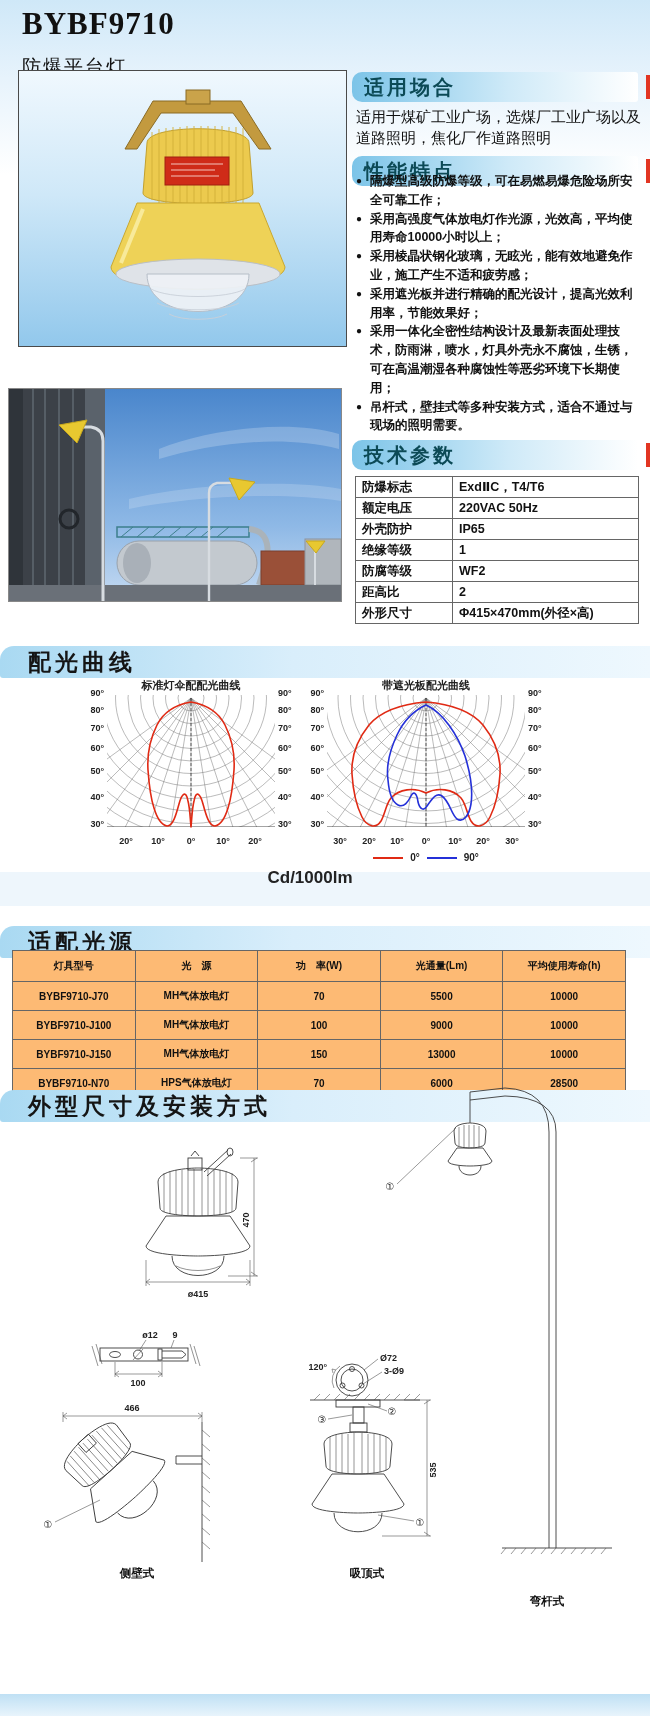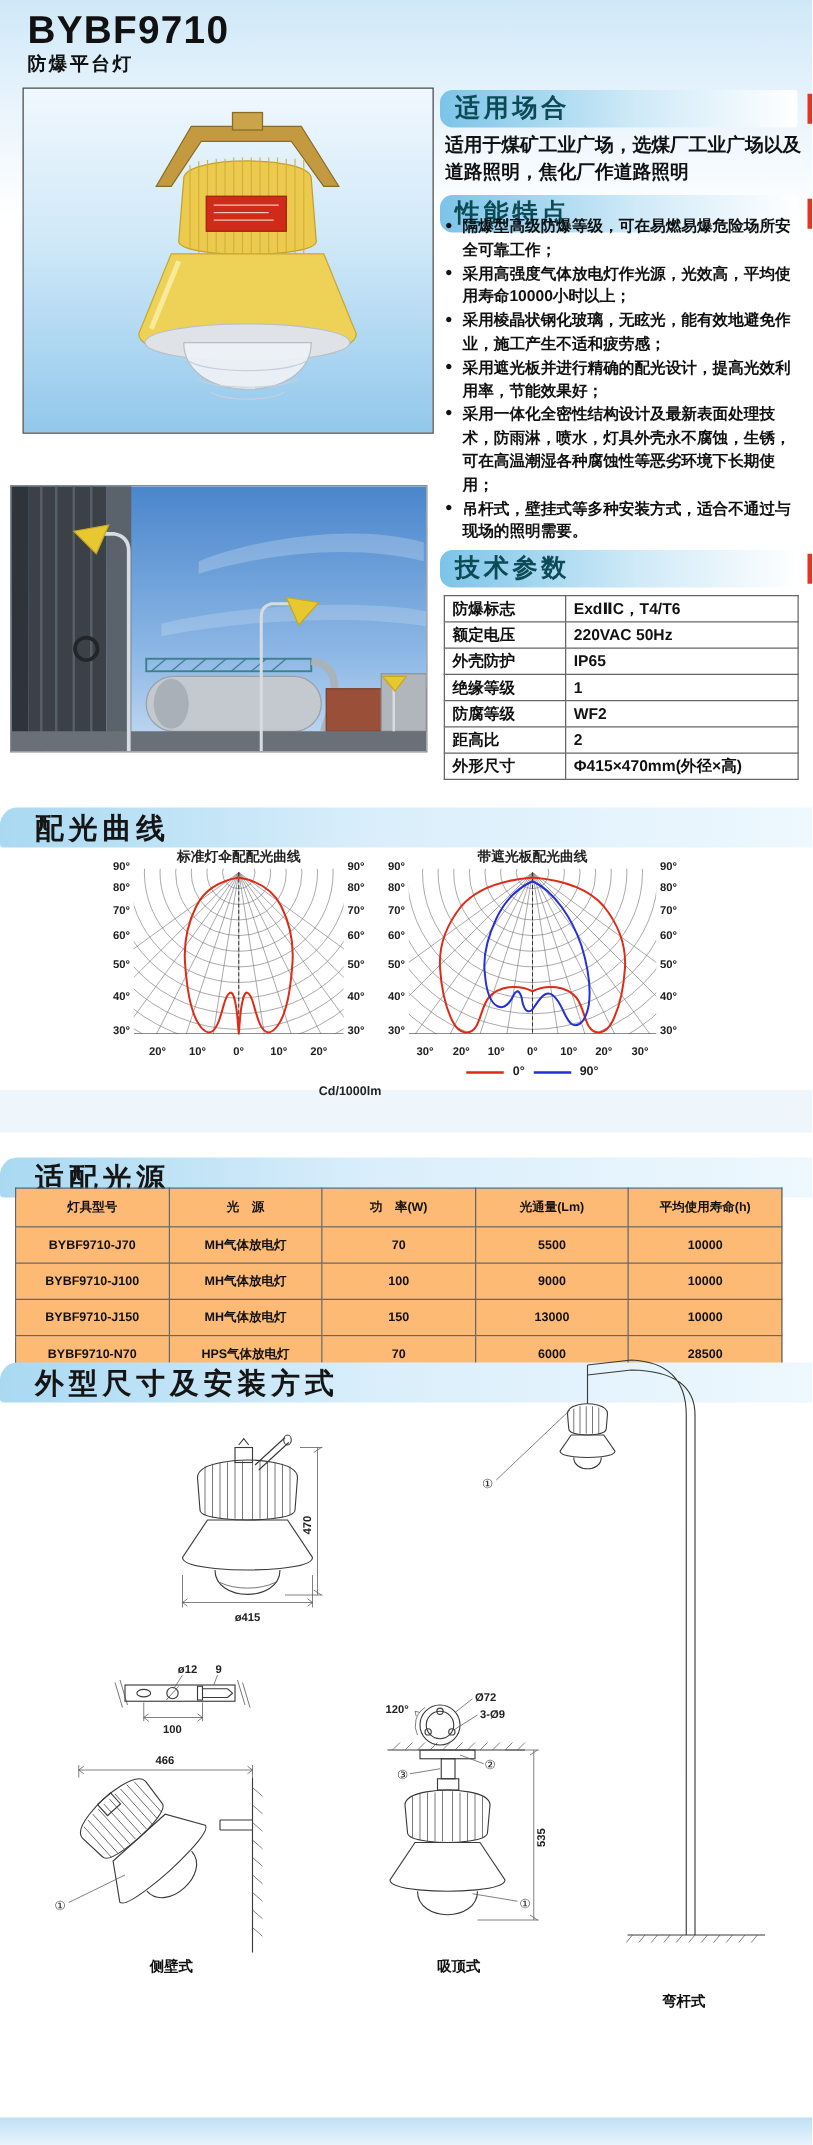--- a/index.html
+++ b/index.html
@@ -4,32 +4,32 @@
 <style>
   html,body{margin:0;padding:0;background:#fff;}
   #page{position:relative;width:650px;height:1716px;background:#fff;overflow:hidden;
         font-family:"Liberation Sans","DejaVu Sans",sans-serif;color:#111;}
   .abs{position:absolute;}
   
   #topwash{left:0;top:0;width:650px;height:175px;background:linear-gradient(180deg,#cfe8f8 0%,#e7f3fc 45%,#ffffff 100%);}
   #midwash{left:0;top:872px;width:650px;height:34px;background:#eef6fc;}
   #bstrip{left:0;top:1694px;width:650px;height:22px;background:linear-gradient(180deg,#bfe0f4,#e8f4fc);}
   
-  #title{left:22px;top:6px;font-family:Liberation Sans, sans-serif;font-weight:bold;font-size:31px;letter-spacing:1px;}
-  #subtitle{left:22px;top:42px;font-weight:bold;font-size:15px;letter-spacing:2px;}
+  #title{left:22px;top:6px;font-family:Liberation Serif, serif;font-weight:bold;font-size:31px;letter-spacing:1px;}
+  #subtitle{left:22px;top:54px;font-weight:normal;font-size:19px;letter-spacing:2px;}
   
   #photo1{left:18px;top:70px;width:327px;height:275px;border:1px solid #4a4a4a;
           background:linear-gradient(180deg,#f0f8fe 0%,#cfe8f8 45%,#92c8ec 100%);}
   #photo2{left:8px;top:388px;width:332px;height:212px;border:1px solid #888;}
   
   .rh{left:352px;width:286px;height:30px;background:linear-gradient(90deg,#7cc4e8 0%,#cfeaf8 55%,#ffffff 100%);
       border-radius:10px 3px 3px 10px;color:#0c4a56;font-weight:bold;font-size:20px;letter-spacing:3px;
       line-height:30px;padding-left:12px;box-sizing:border-box;}
   .rtick{left:646px;width:4px;height:24px;background:#e23522;}
-  #appbody{left:356px;top:106px;width:286px;font-size:15px;font-weight:bold;line-height:21px;}
+  #appbody{left:356px;top:106px;width:286px;font-size:15px;font-weight:normal;line-height:21px;}
   
   #features{left:356px;top:172px;width:286px;margin:0;padding:0;list-style:none;}
   #features li{position:relative;padding-left:14px;font-size:12.5px;font-weight:bold;line-height:18.8px;margin:0;}
   #features li::before{content:"●";position:absolute;left:0;top:0;font-size:10px;}
   
   #techtbl{left:355px;top:476px;width:284px;border-collapse:collapse;}
   #techtbl td{border:1px solid #666;font-size:12.5px;font-weight:bold;height:20px;line-height:18px;padding:0 6px;background:#fff;}
   #techtbl td.k{width:84px;}
   
   .band{left:0;width:650px;height:32px;background:linear-gradient(90deg,#a9d9f2 0%,#d9eefb 45%,#eef8fe 100%);
@@ -52,21 +52,21 @@
   #chartA .b0{left:35px}#chartA .b1{left:67px}#chartA .b2{left:100px}#chartA .b3{left:132px}#chartA .b4{left:164px}
   #chartB .b0{left:29px}#chartB .b1{left:58px}#chartB .b2{left:86px}#chartB .b3{left:115px}#chartB .b4{left:144px}#chartB .b5{left:172px}#chartB .b6{left:201px}
   .curve{fill:none;stroke-width:1.6;stroke-linejoin:round;}
   .curve.red{stroke:#e02a14;}
   .curve.blue{stroke:#2430d8;}
   #legend{position:absolute;left:26px;top:174px;width:200px;display:flex;align-items:center;justify-content:center;gap:7px;}
   .legline{display:inline-block;width:30px;height:2px;}
   .legline.red{background:#e02a14;}
   .legline.blue{background:#2430d8;}
   .legtxt{font-size:10px;font-weight:bold;color:#222;}
-  #cdunit{left:255px;top:868px;width:110px;font-size:10px;font-weight:bold;color:#222;}
+  #cdunit{left:255px;top:868px;width:110px;text-align:center;font-size:17px;font-weight:bold;color:#222;}
   
   #lamptbl{left:12px;top:950px;width:614px;border-collapse:collapse;table-layout:fixed;}
   #lamptbl th,#lamptbl td{border:1px solid #666;font-size:10px;font-weight:bold;text-align:center;background:#fdba74;}
   #lamptbl th{height:28px;}
   #lamptbl td{height:26px;}
   
   #drawings{left:0;top:1070px;}
   .ln{stroke:#3a3a3a;stroke-width:0.9;fill:none;}
   .fin{stroke:#3a3a3a;stroke-width:0.55;fill:none;}
   .dim{stroke:#555;stroke-width:0.6;fill:none;}

